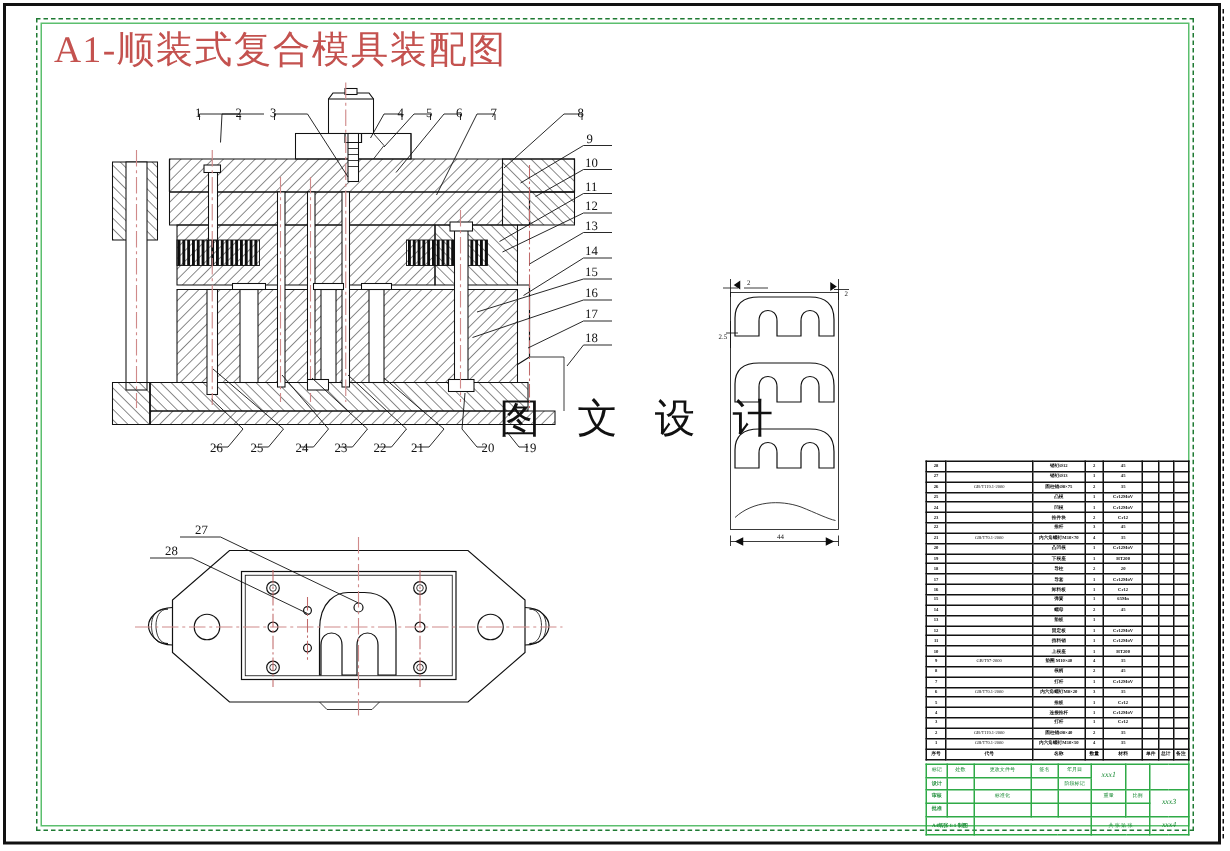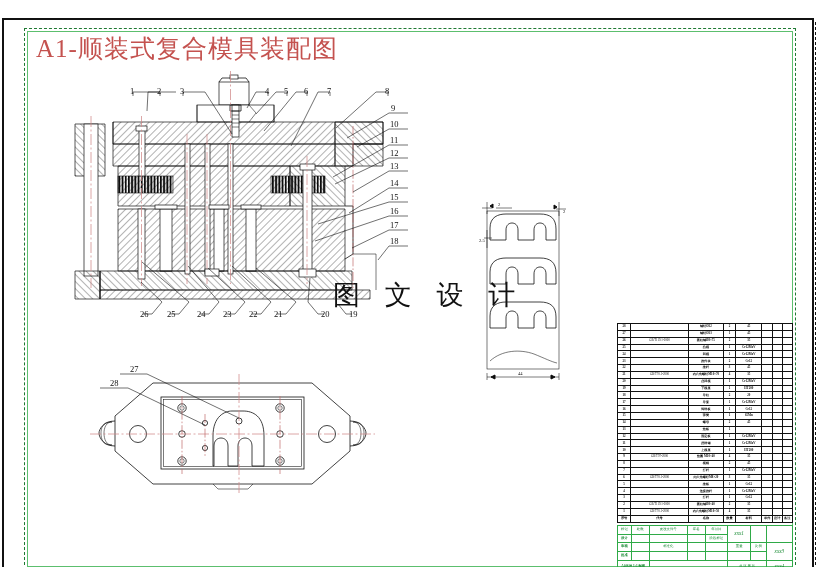--- a/index.html
+++ b/index.html
@@ -1,18 +1,18 @@
 <!DOCTYPE html>
 <html><head>
 <meta charset="utf-8">
 <style>
   html,body{margin:0;padding:0;background:#ffffff;}
   body{width:820px;height:567px;overflow:hidden;
        font-family:"Liberation Sans","DejaVu Sans",sans-serif;}
-  #stage{position:relative;width:820px;height:479px;background:#fff;margin-top:16px;}
+  #stage{position:relative;width:820px;height:479px;background:#fff;}
 
   
   .outer-border{position:absolute;left:2px;top:2px;width:812px;height:561px;
       border:2px solid #111;box-sizing:border-box;}
   .dashed-right{position:absolute;right:4px;top:6px;width:0;height:553px;
       border-left:1.5px dashed #111;}
   .green-frame{position:absolute;left:24px;top:12px;width:772px;height:542px;
       border:1.5px dashed #1f7a33;box-sizing:border-box;}
   .green-frame-inner{position:absolute;left:27px;top:15px;width:766px;height:536px;
       border:1px solid #5cbf6e;box-sizing:border-box;}

